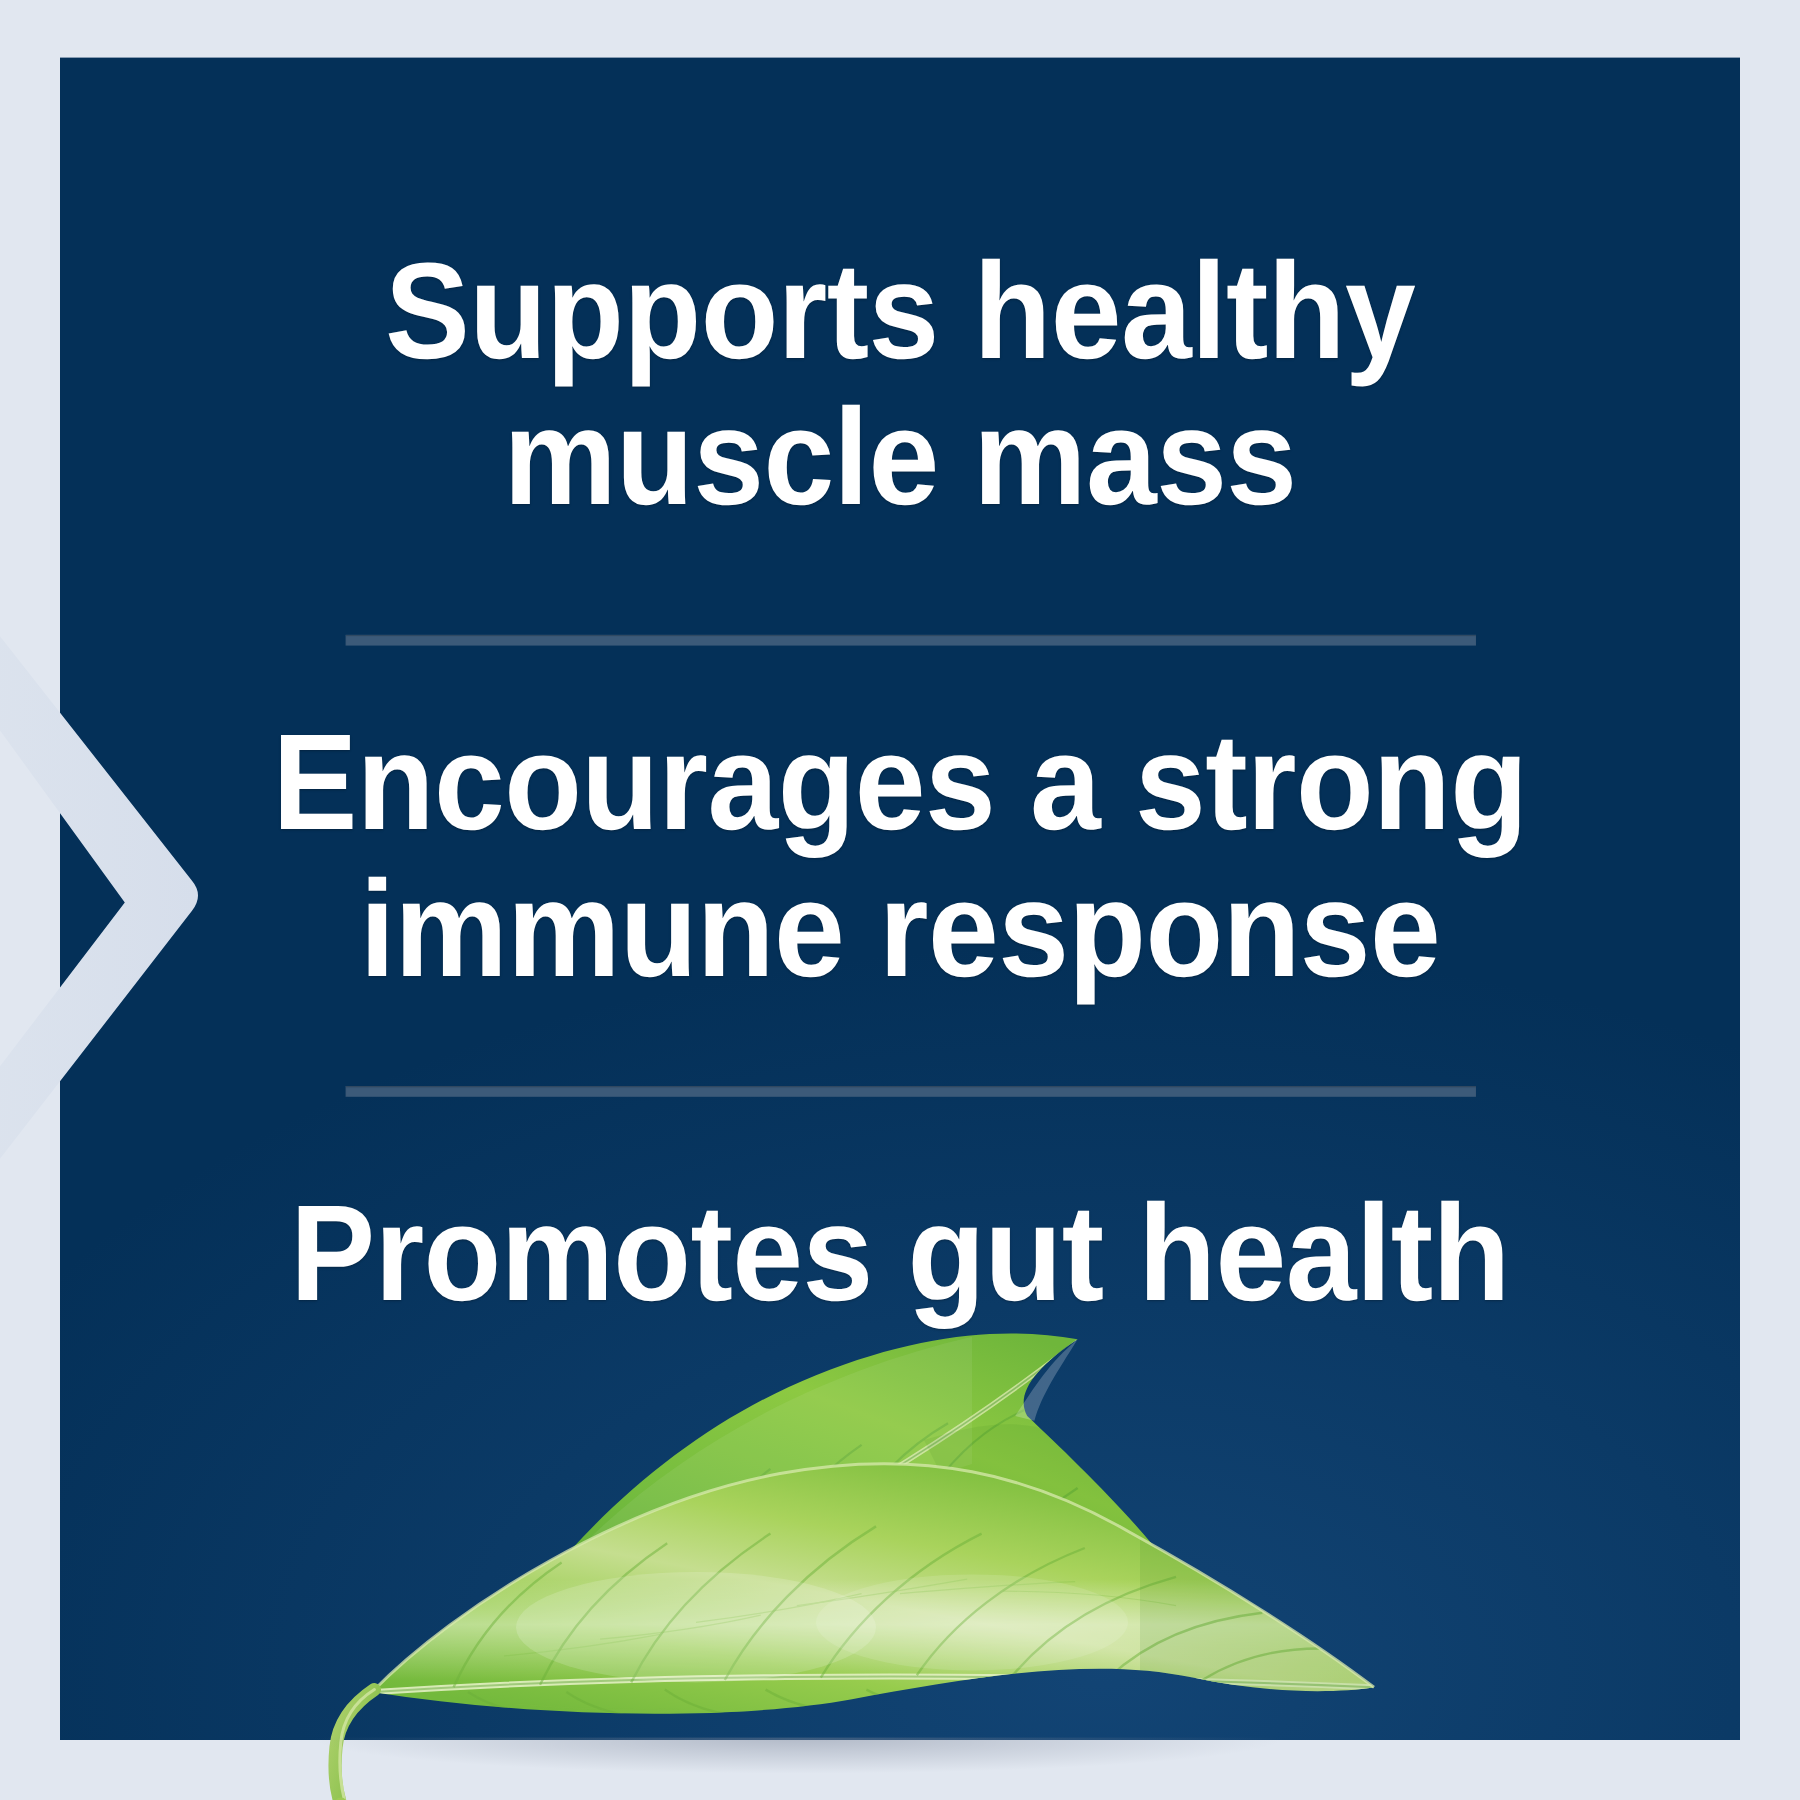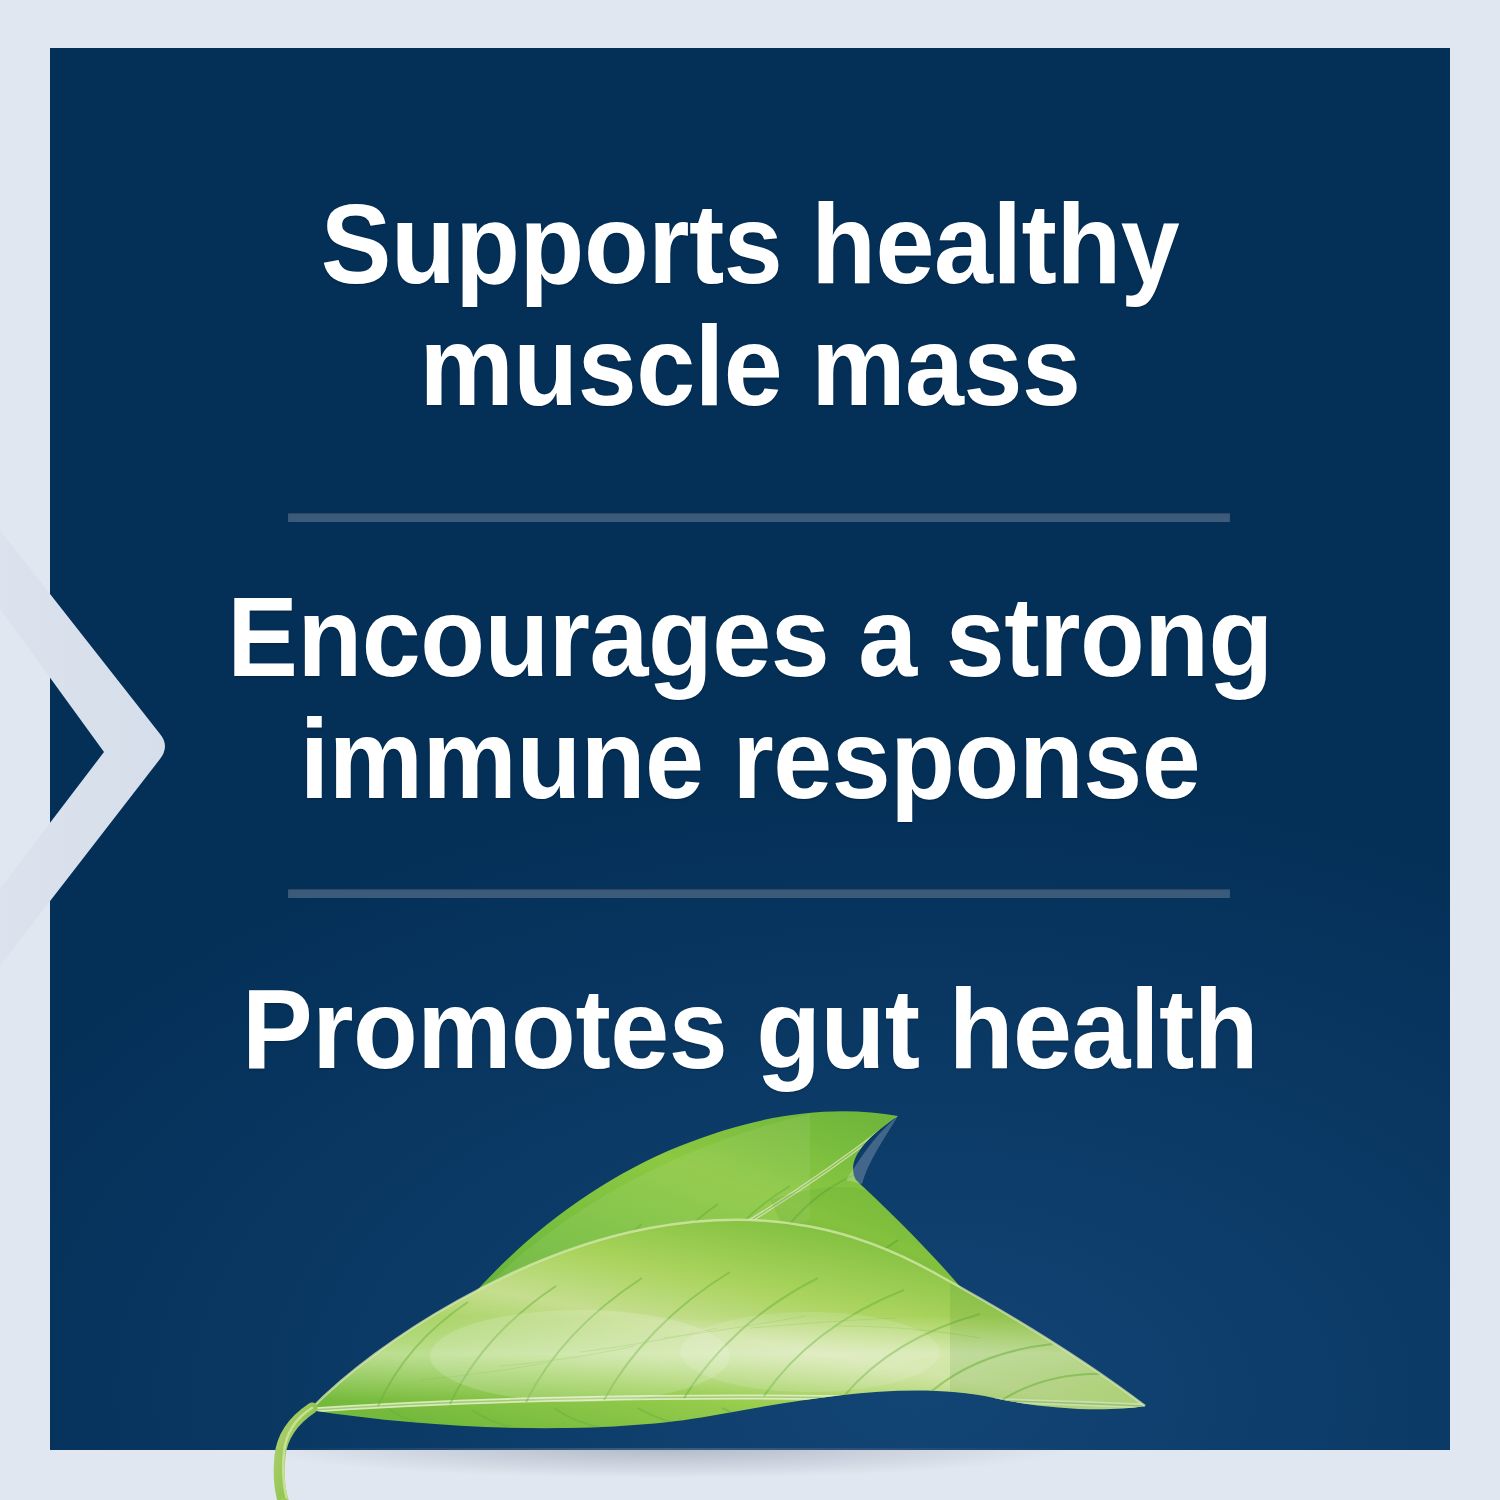--- a/index.html
+++ b/index.html
@@ -47,21 +47,21 @@
     width: 180px;
     height: 460px;
     pointer-events: none;
   }
   .chevron-wrap svg { display: block; }
 
   
   .content {
     position: absolute;
     left: 50px;
-    top: 48px;
+    top: 64px;
     width: 1400px;
     height: 988px;
     pointer-events: none;
   }
 
   .claim {
     position: absolute;
     left: 0;
     width: 1400px;
     text-align: center;

